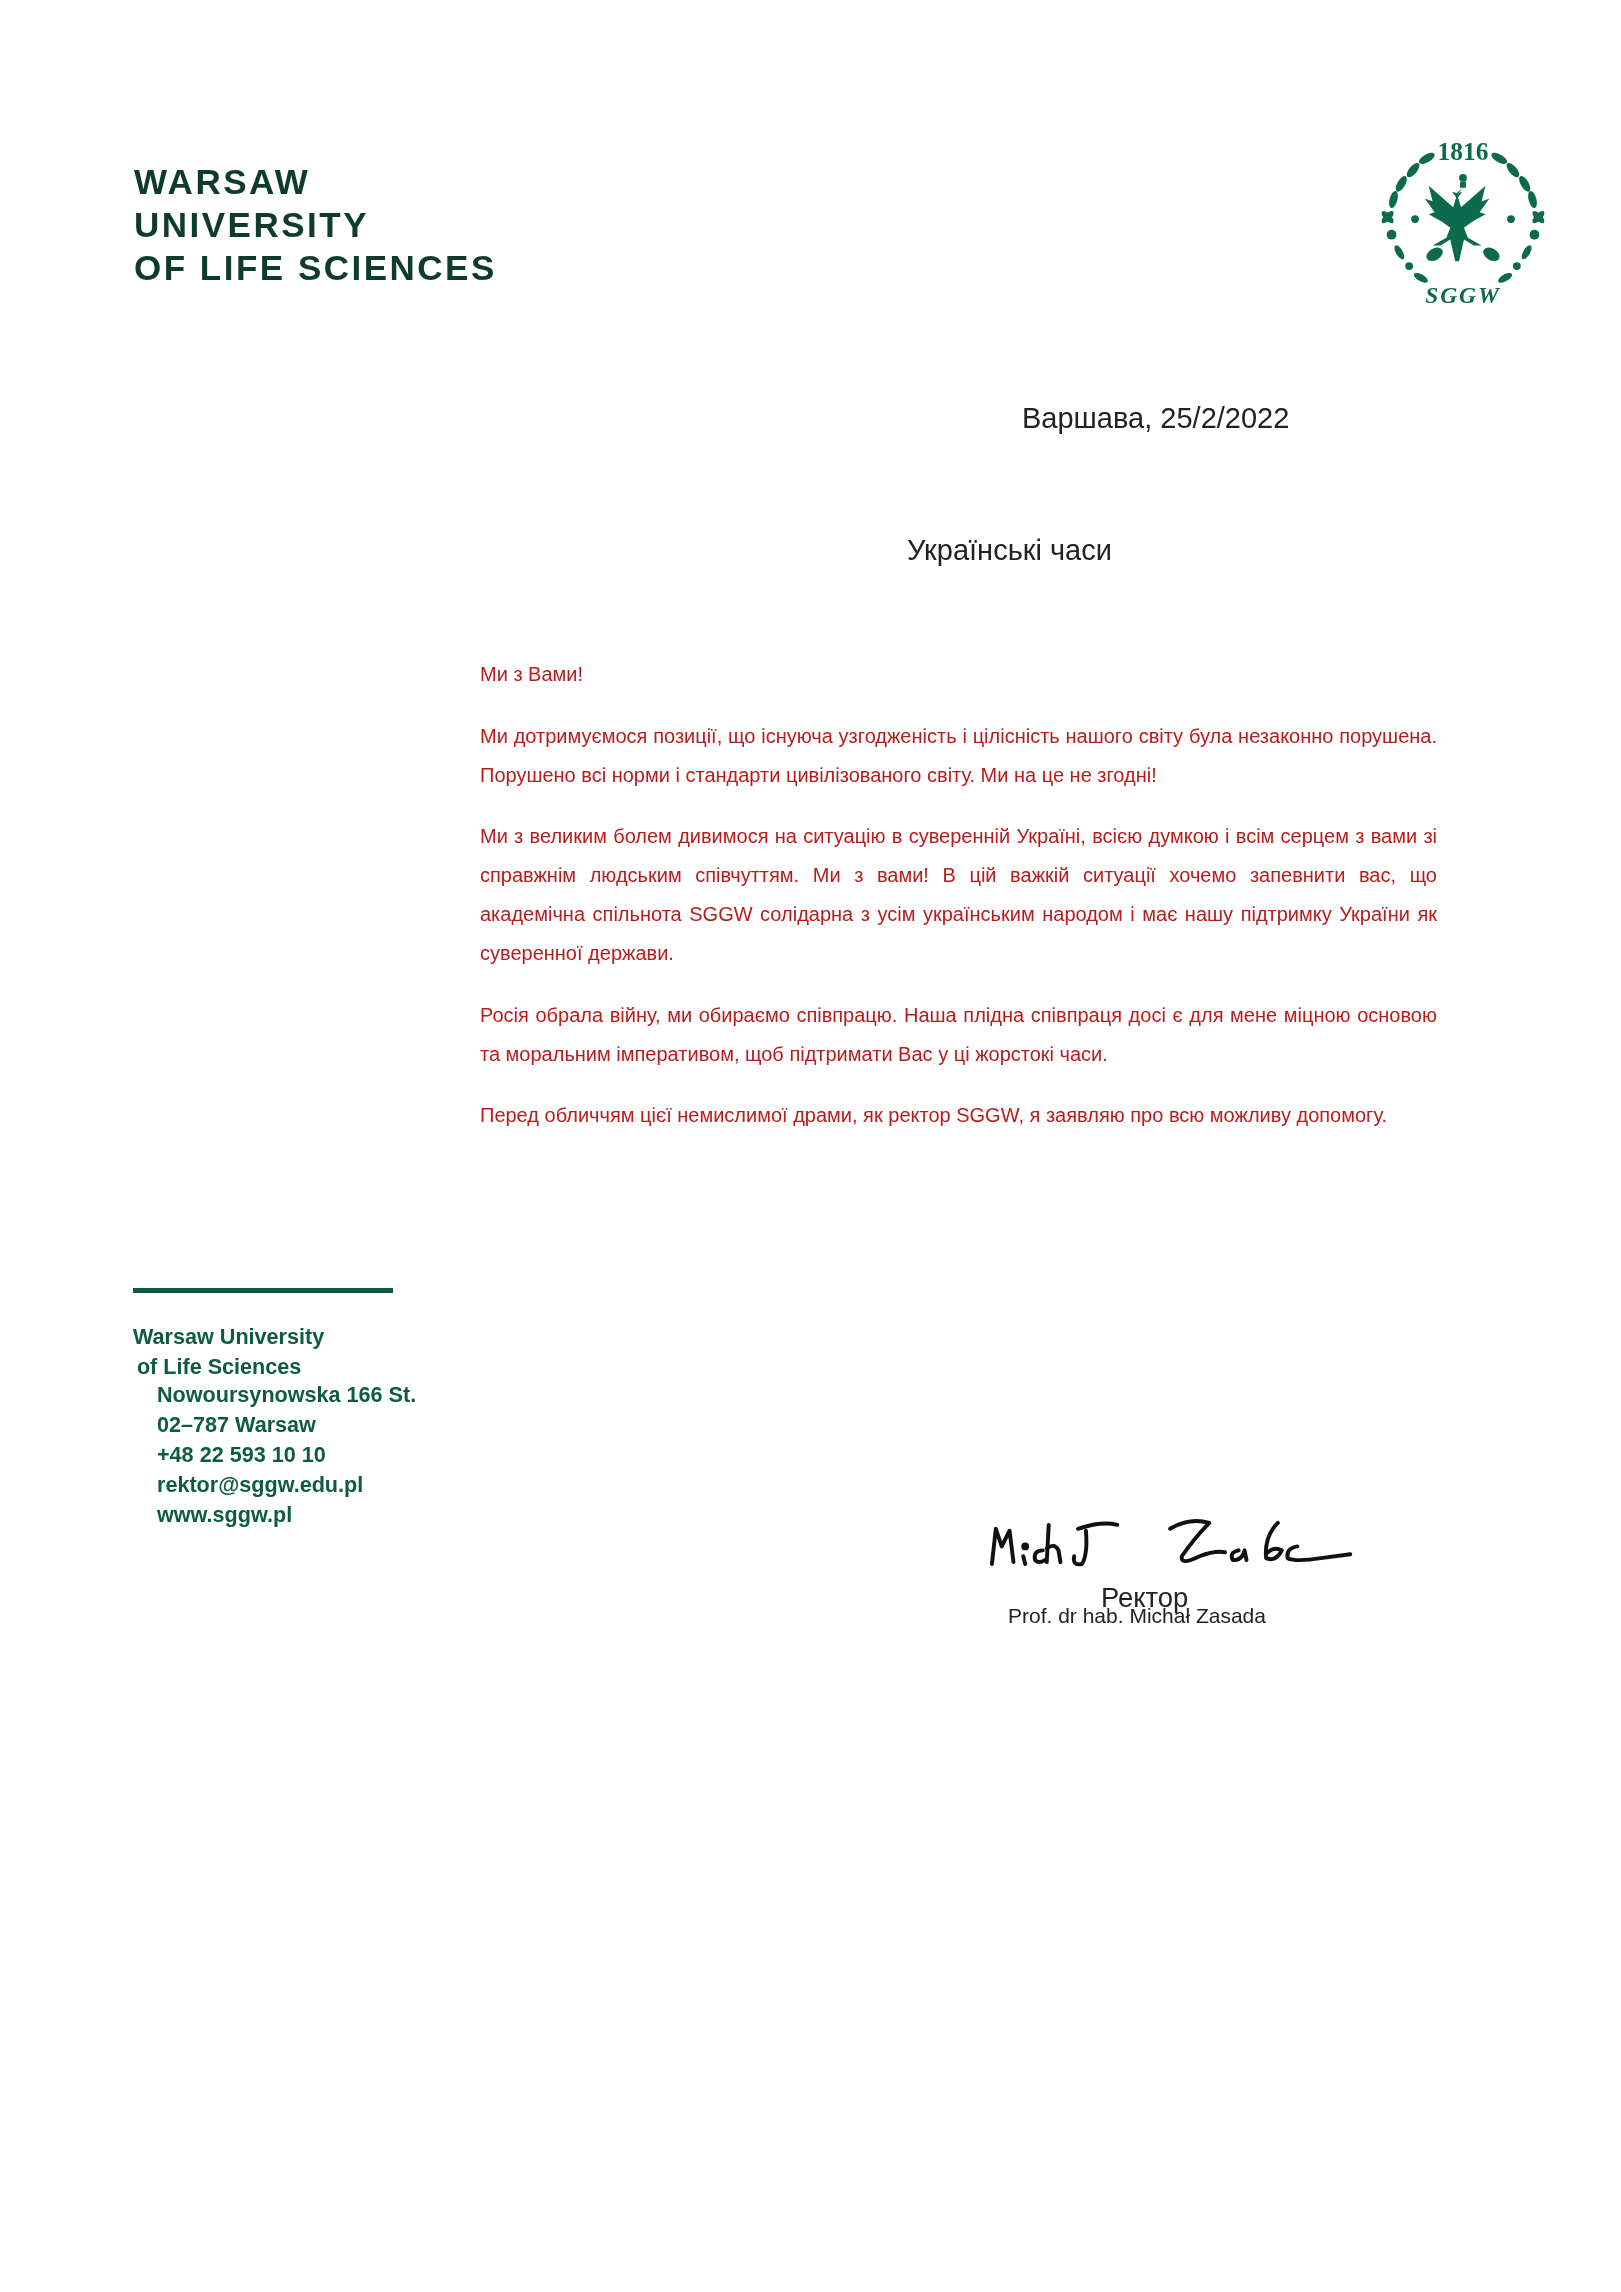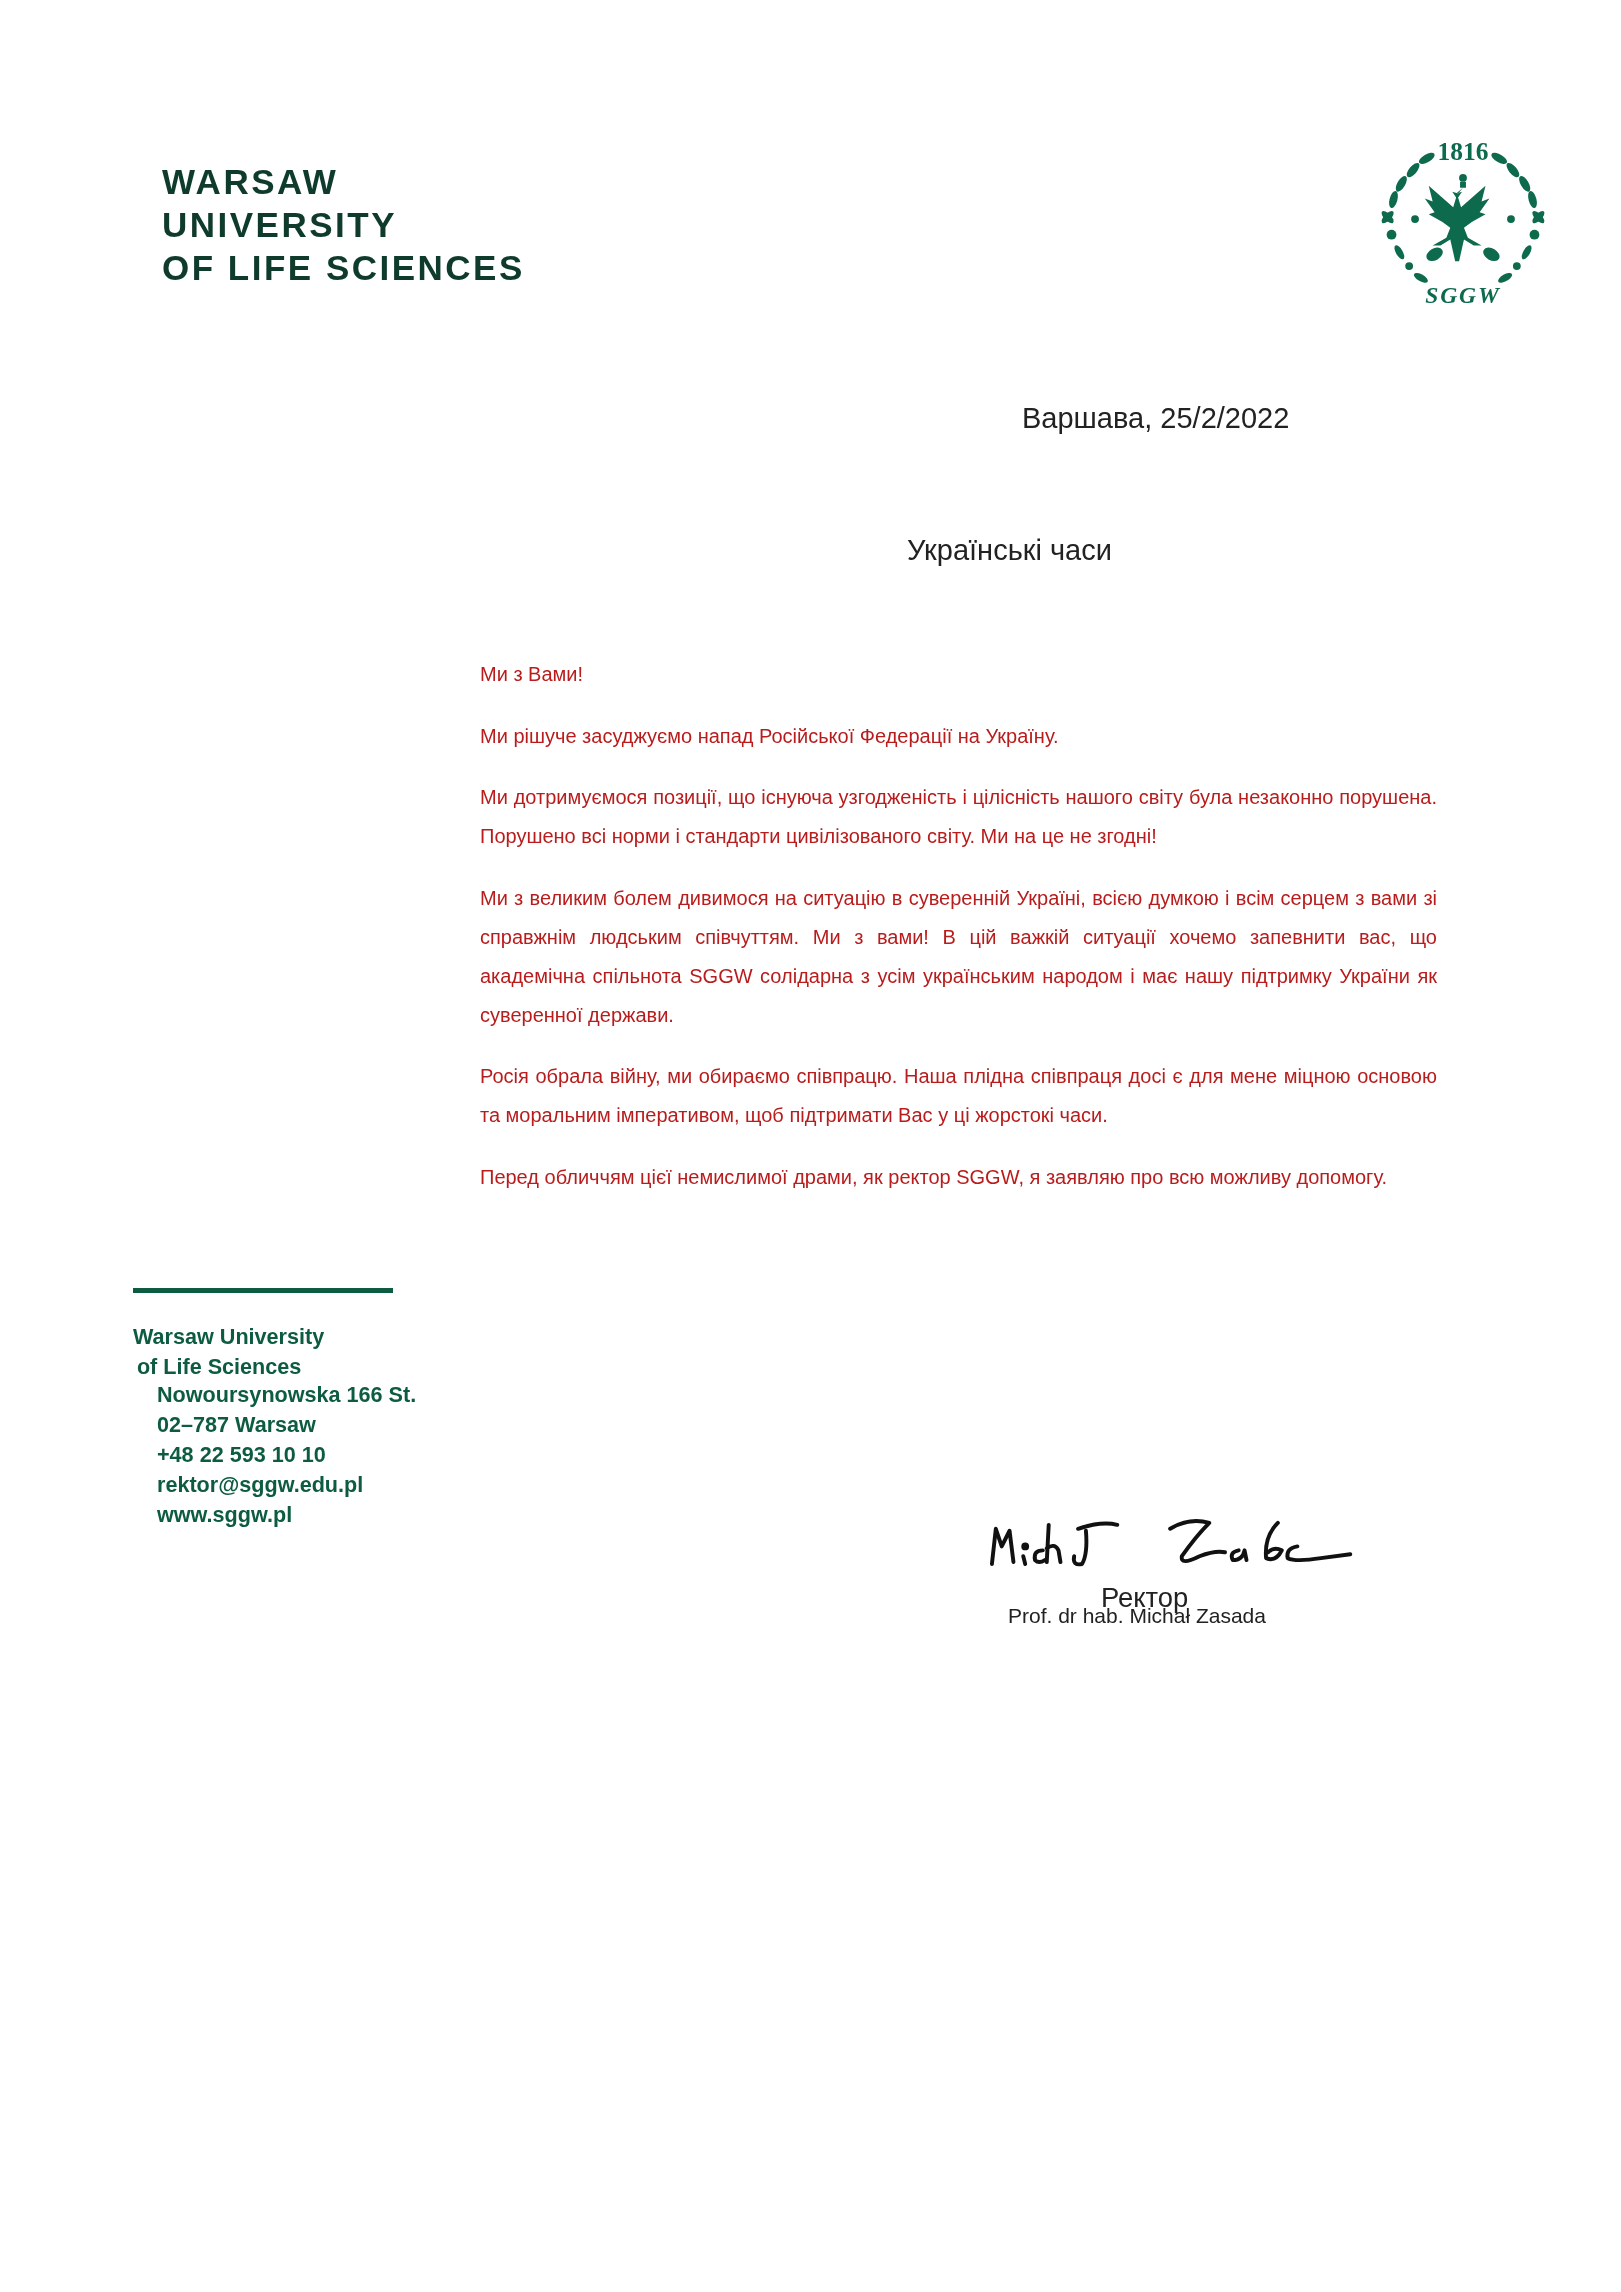--- a/index.html
+++ b/index.html
@@ -1,20 +1,20 @@
 <!DOCTYPE html>
 <html><head>
 <meta charset="utf-8">
 <style>
   html, body { margin:0; padding:0; background:#ffffff; }
   body { width:1621px; height:2293px; position:relative; overflow:hidden;
          font-family:"DejaVu Sans", "Liberation Sans", sans-serif; color:#1a1a1a; }
   .abs { position:absolute; }
   .brand { left:134px; top:160px; color:#0f3b2c; font-family:"Liberation Sans", sans-serif;
-           font-weight:700; font-size:35px; letter-spacing:2.5px; line-height:43px;margin-left:28px; }
+           font-weight:700; font-size:35px; letter-spacing:2.5px; line-height:43px; }
   .brand div { white-space:nowrap; }
   .logo { left:1370px; top:129px; width:186px; height:186px; }
   .date { left:1022px; top:402px; font-size:29px; color:#222; white-space:nowrap;
           font-family:"Liberation Sans", sans-serif; }
   .greeting { left:907px; top:534px; font-size:29px; color:#222; white-space:nowrap;
               font-family:"Liberation Sans", sans-serif; }
   .body-text { left:480px; top:655px; width:957px; font-family:"Liberation Sans", sans-serif;
                font-size:20px; line-height:39px; color:#b91c1c; }
   .body-text p { margin:0 0 22.5px 0; text-align:justify; }
   .body-text p.left { text-align:left; }
@@ -85,21 +85,20 @@
     </g>
   </svg>
 </div>
 
 <div class="abs date">Варшава, 25/2/2022</div>
 
 <div class="abs greeting">Українські часи</div>
 
 <div class="abs body-text">
   <p class="left">Ми з Вами!</p>
-  <p class="left">Ми рішуче засуджуємо напад Російської Федерації на Україну.</p>
   <p>Ми дотримуємося позиції, що існуюча узгодженість і цілісність нашого світу була незаконно порушена. Порушено всі норми і стандарти цивілізованого світу. Ми на це не згодні!</p>
   <p>Ми з великим болем дивимося на ситуацію в суверенній Україні, всією думкою і всім серцем з вами зі справжнім людським співчуттям. Ми з вами!  В цій важкій ситуації хочемо запевнити вас, що академічна спільнота SGGW солідарна з усім українським народом і має нашу підтримку України як суверенної держави.</p>
   <p>Росія обрала війну, ми обираємо співпрацю. Наша плідна співпраця досі є для мене міцною основою та моральним імперативом, щоб підтримати Вас у ці жорстокі часи.</p>
   <p>Перед обличчям цієї немислимої драми, як ректор SGGW, я заявляю про всю можливу допомогу.</p>
 </div>
 
 <div class="abs rule"></div>
 
 <div class="abs side side-name">
   <div>Warsaw University</div>

